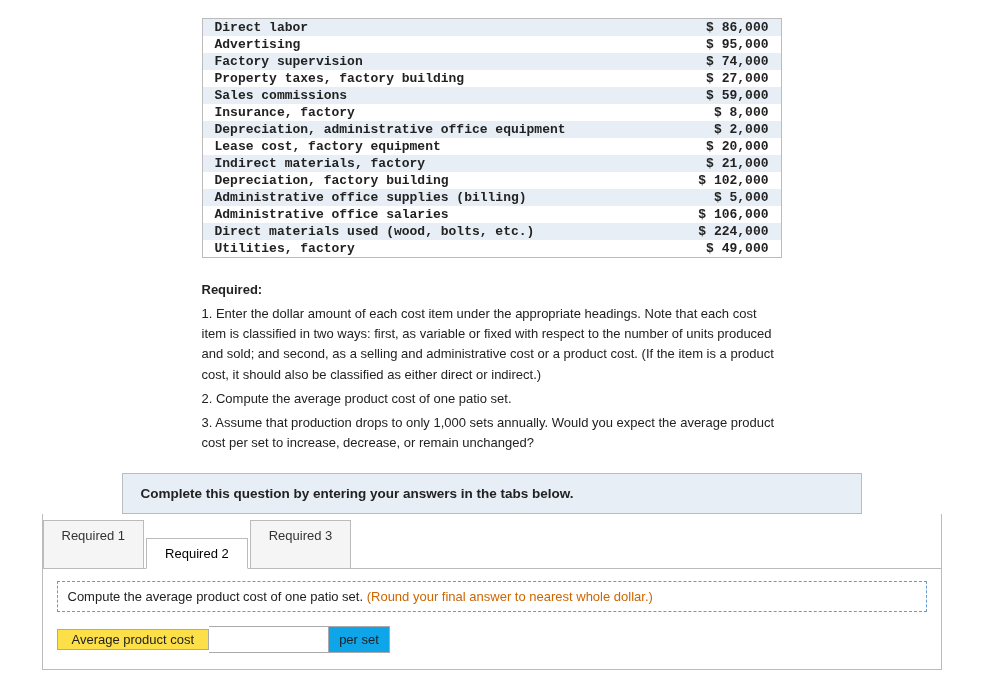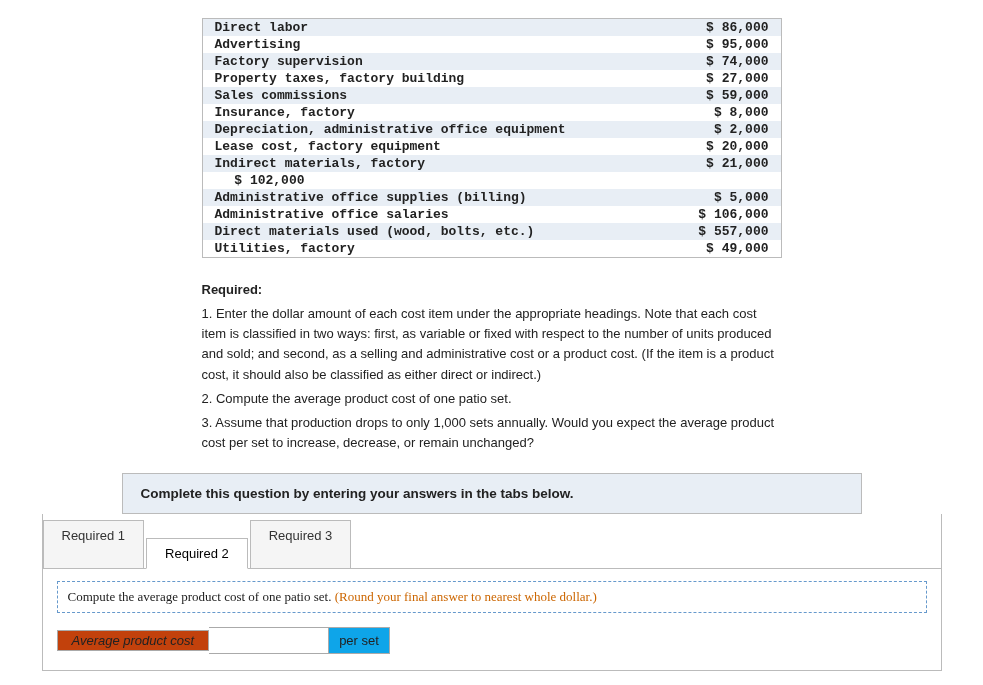--- a/index.html
+++ b/index.html
@@ -102,43 +102,42 @@
     }
 
     .tab-content {
       padding: 12px 14px 16px 14px;
       background: #fff;
     }
 
     .instruction-box {
       border: 1px dashed #6699cc;
       padding: 7px 10px;
-      font-family: Liberation Serif, serif;
+      font-family: Liberation Sans, sans-serif;
       font-size: 13px;
       color: #222;
       margin-bottom: 14px;
     }
     .instruction-box span.orange {
       color: #cc6600;
     }
 
     .avg-cost-row {
       display: flex;
       align-items: center;
       gap: 0;
       margin-bottom: 0;
     }
     .avg-cost-label {
-      background: #c2410c;
+      background: #fde047;
       border: 1px solid #aaa;
       padding: 2px 14px;
       font-family: Arial, sans-serif;
       font-size: 13px;
       min-width: 150px;
-      font-style: italic;
     }
     .avg-cost-input {
       border: 1px solid #aaa;
       border-left: none;
       padding: 5px 8px;
       font-size: 13px;
       width: 120px;
       outline: none;
     }
     .avg-cost-unit {
@@ -216,33 +215,34 @@
     </div>
     <div class="cost-row">
       <span class="cost-label">Lease cost, factory equipment</span>
       <span class="cost-value">$  20,000</span>
     </div>
     <div class="cost-row">
       <span class="cost-label">Indirect materials, factory</span>
       <span class="cost-value">$  21,000</span>
     </div>
     <div class="cost-row">
+      <span class="cost-label">Depreciation, factory building</span>
       <span class="cost-value">$ 102,000</span>
     </div>
     <div class="cost-row">
       <span class="cost-label">Administrative office supplies (billing)</span>
       <span class="cost-value">$   5,000</span>
     </div>
     <div class="cost-row">
       <span class="cost-label">Administrative office salaries</span>
       <span class="cost-value">$ 106,000</span>
     </div>
     <div class="cost-row">
       <span class="cost-label">Direct materials used (wood, bolts, etc.)</span>
-      <span class="cost-value">$ 557,000</span>
+      <span class="cost-value">$ 224,000</span>
     </div>
     <div class="cost-row">
       <span class="cost-label">Utilities, factory</span>
       <span class="cost-value">$  49,000</span>
     </div>
   </div>
 
 <div class="required-section">
   <p><span class="req-label">Required:</span></p>
   <p>1. Enter the dollar amount of each cost item under the appropriate headings. Note that each cost item is classified in two ways: first, as variable or fixed with respect to the number of units produced and sold; and second, as a selling and administrative cost or a product cost. (If the item is a product cost, it should also be classified as either direct or indirect.)</p>

